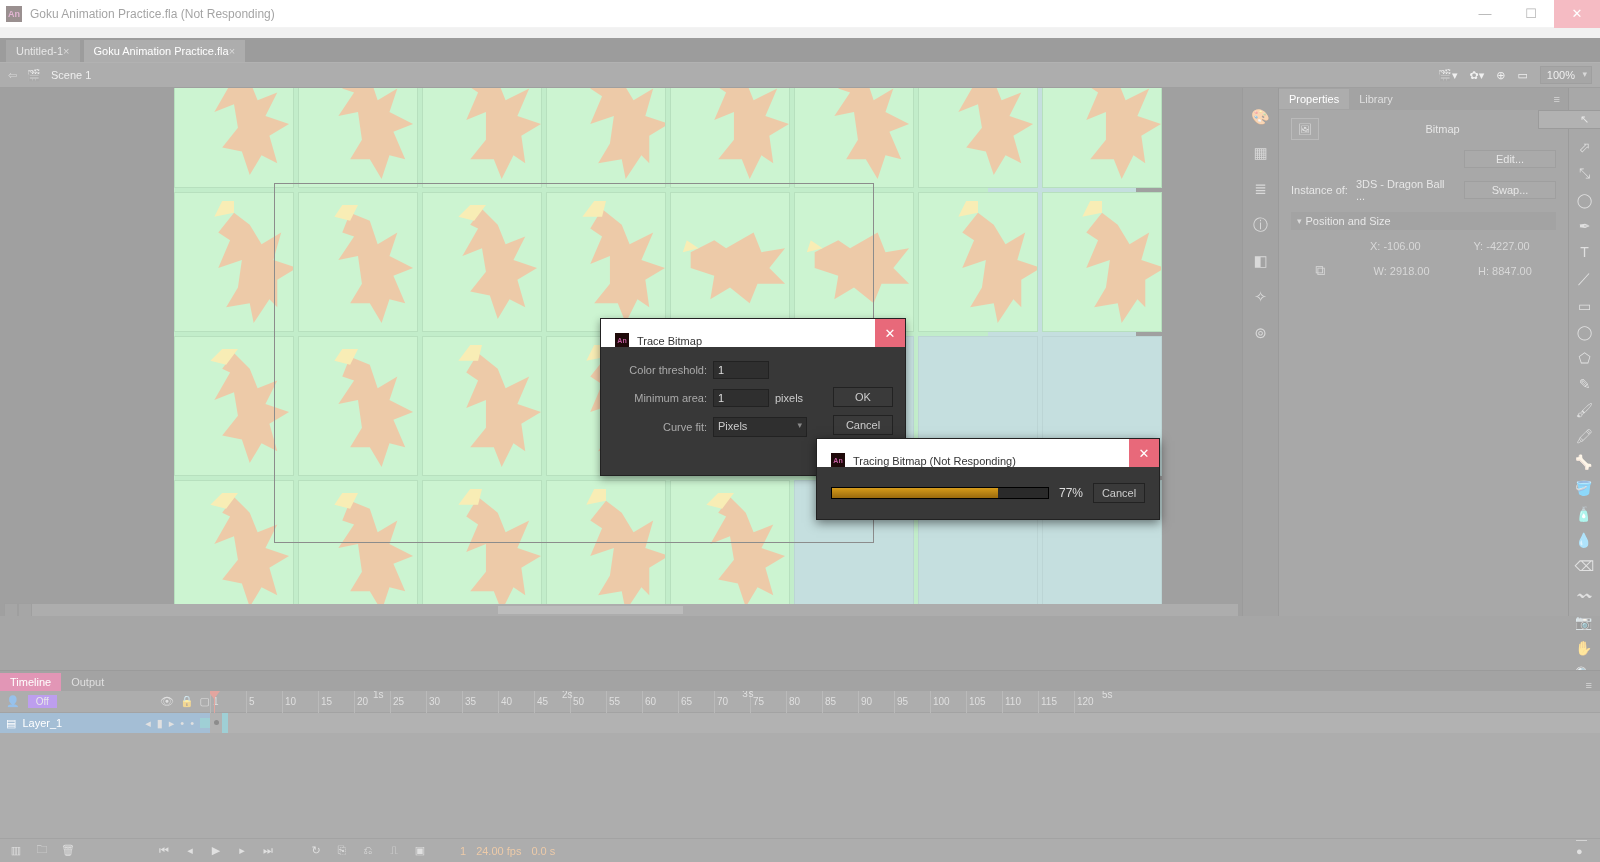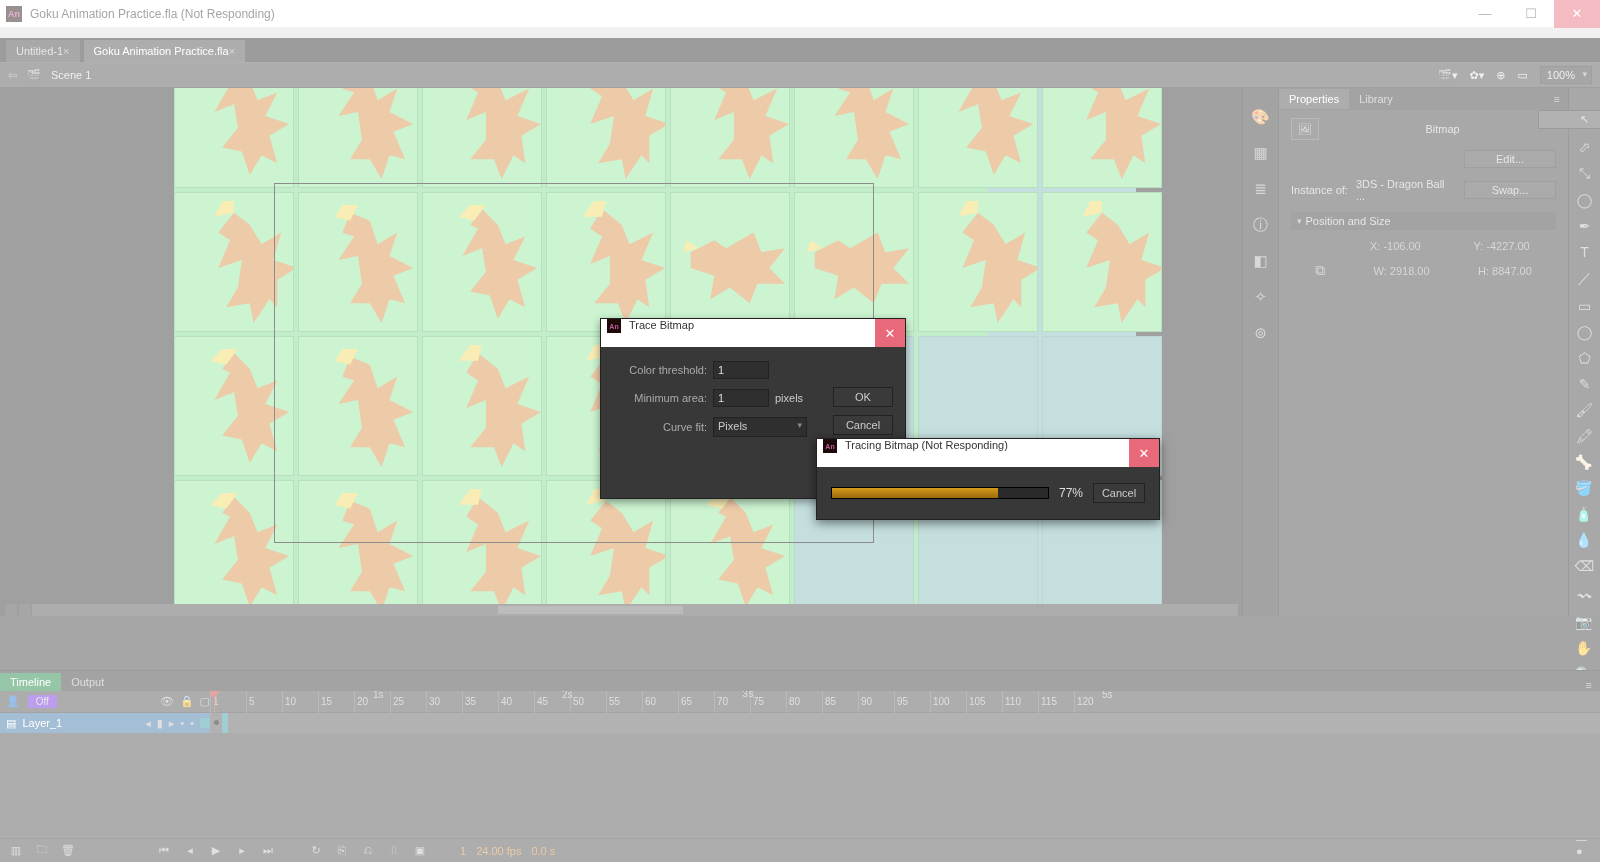--- a/index.html
+++ b/index.html
@@ -127,21 +127,21 @@
 .tool.swatch-blue { background: #6ea8d8; border: 1px solid #666; }
 
 
 .timeline {
   position: absolute; left: 0; right: 0; bottom: 0; height: 192px;
   background: #4a4a4a; border-top: 1px solid #222; display: flex;
   flex-direction: column;
 }
 .tl-tabs { height: 20px; background: #333; display: flex; align-items: flex-end; }
 .tltab { padding: 3px 10px; color: #bbb; }
-.tltab.active { background: #15803d; color: #fff; }
+.tltab.active { background: #be185d; color: #fff; }
 .tltab-menu { margin-left: auto; padding-right: 8px; color: #aaa; }
 .tl-body { flex: 1; display: flex; flex-direction: column; }
 .tl-layers-head {
   height: 22px; display: flex; align-items: center;
   border-bottom: 1px solid #333;
 }
 .layer-col { width: 210px; display: flex; align-items: center; padding-left: 6px; gap: 8px; color: #ccc; }
 .loff { background: #6d28d9; padding: 1px 8px; color: #ccc; font-size: 10px; }
 .ruler { flex: 1; position: relative; height: 22px; overflow: hidden; }
 .ruler .ticks { position: absolute; left: 0; right: 0; top: 0; bottom: 0; display: flex; }
@@ -166,22 +166,22 @@
   padding: 0 8px; gap: 10px; color: #bbb;
 }
 .tl-foot .fbtn { display: flex; align-items: center; justify-content: center; width: 16px; color: #bbb; }
 
 
 .dialog1 {
   position: absolute; z-index: 300; left: 600px; top: 318px; width: 306px;
   background: #383838; border: 1px solid #222; box-shadow: 0 3px 8px rgba(0,0,0,0.4);
 }
 .dlg-title {
-  height: 28px; background: #fff; display: flex; align-items: flex-start;
-  padding-left: 6px; gap: 8px; font-size: 12px; color: #333;
+  height: 28px; background: #fff; display: flex; align-items: flex-end;
+  padding-left: 14px; gap: 8px; font-size: 12px; color: #333;
 }
 .dlg-title .dicon {
   width: 14px; height: 14px; background: #1f0a0a; color: #c05c9e;
   font-size: 7px; font-weight: 700; display: flex; align-items: center;
   justify-content: center;
 }
 .dlg-title .dclose {
   margin-left: auto; width: 30px; height: 28px; background: #e8697a;
   color: #fff; display: flex; align-items: center; justify-content: center;
   font-size: 13px;
@@ -562,21 +562,21 @@
 </div>
 
 <div class="haze"></div>
 
 <div class="dialog1">
   <div class="dlg-title">
     <div class="dicon">An</div>
     <span>Trace Bitmap</span>
     <div class="dclose">✕</div>
   </div>
-  <div class="dlg-body" style="position:relative; height:151px;">
+  <div class="dlg-body" style="position:relative; height:128px;">
     <div class="frow">
       <label>Color threshold:</label>
       <input class="inp" value="1" style="">
     </div>
     <div class="frow">
       <label>Minimum area:</label>
       <input class="inp" value="1" style="">
       <span>pixels</span>
     </div>
     <div class="frow">

